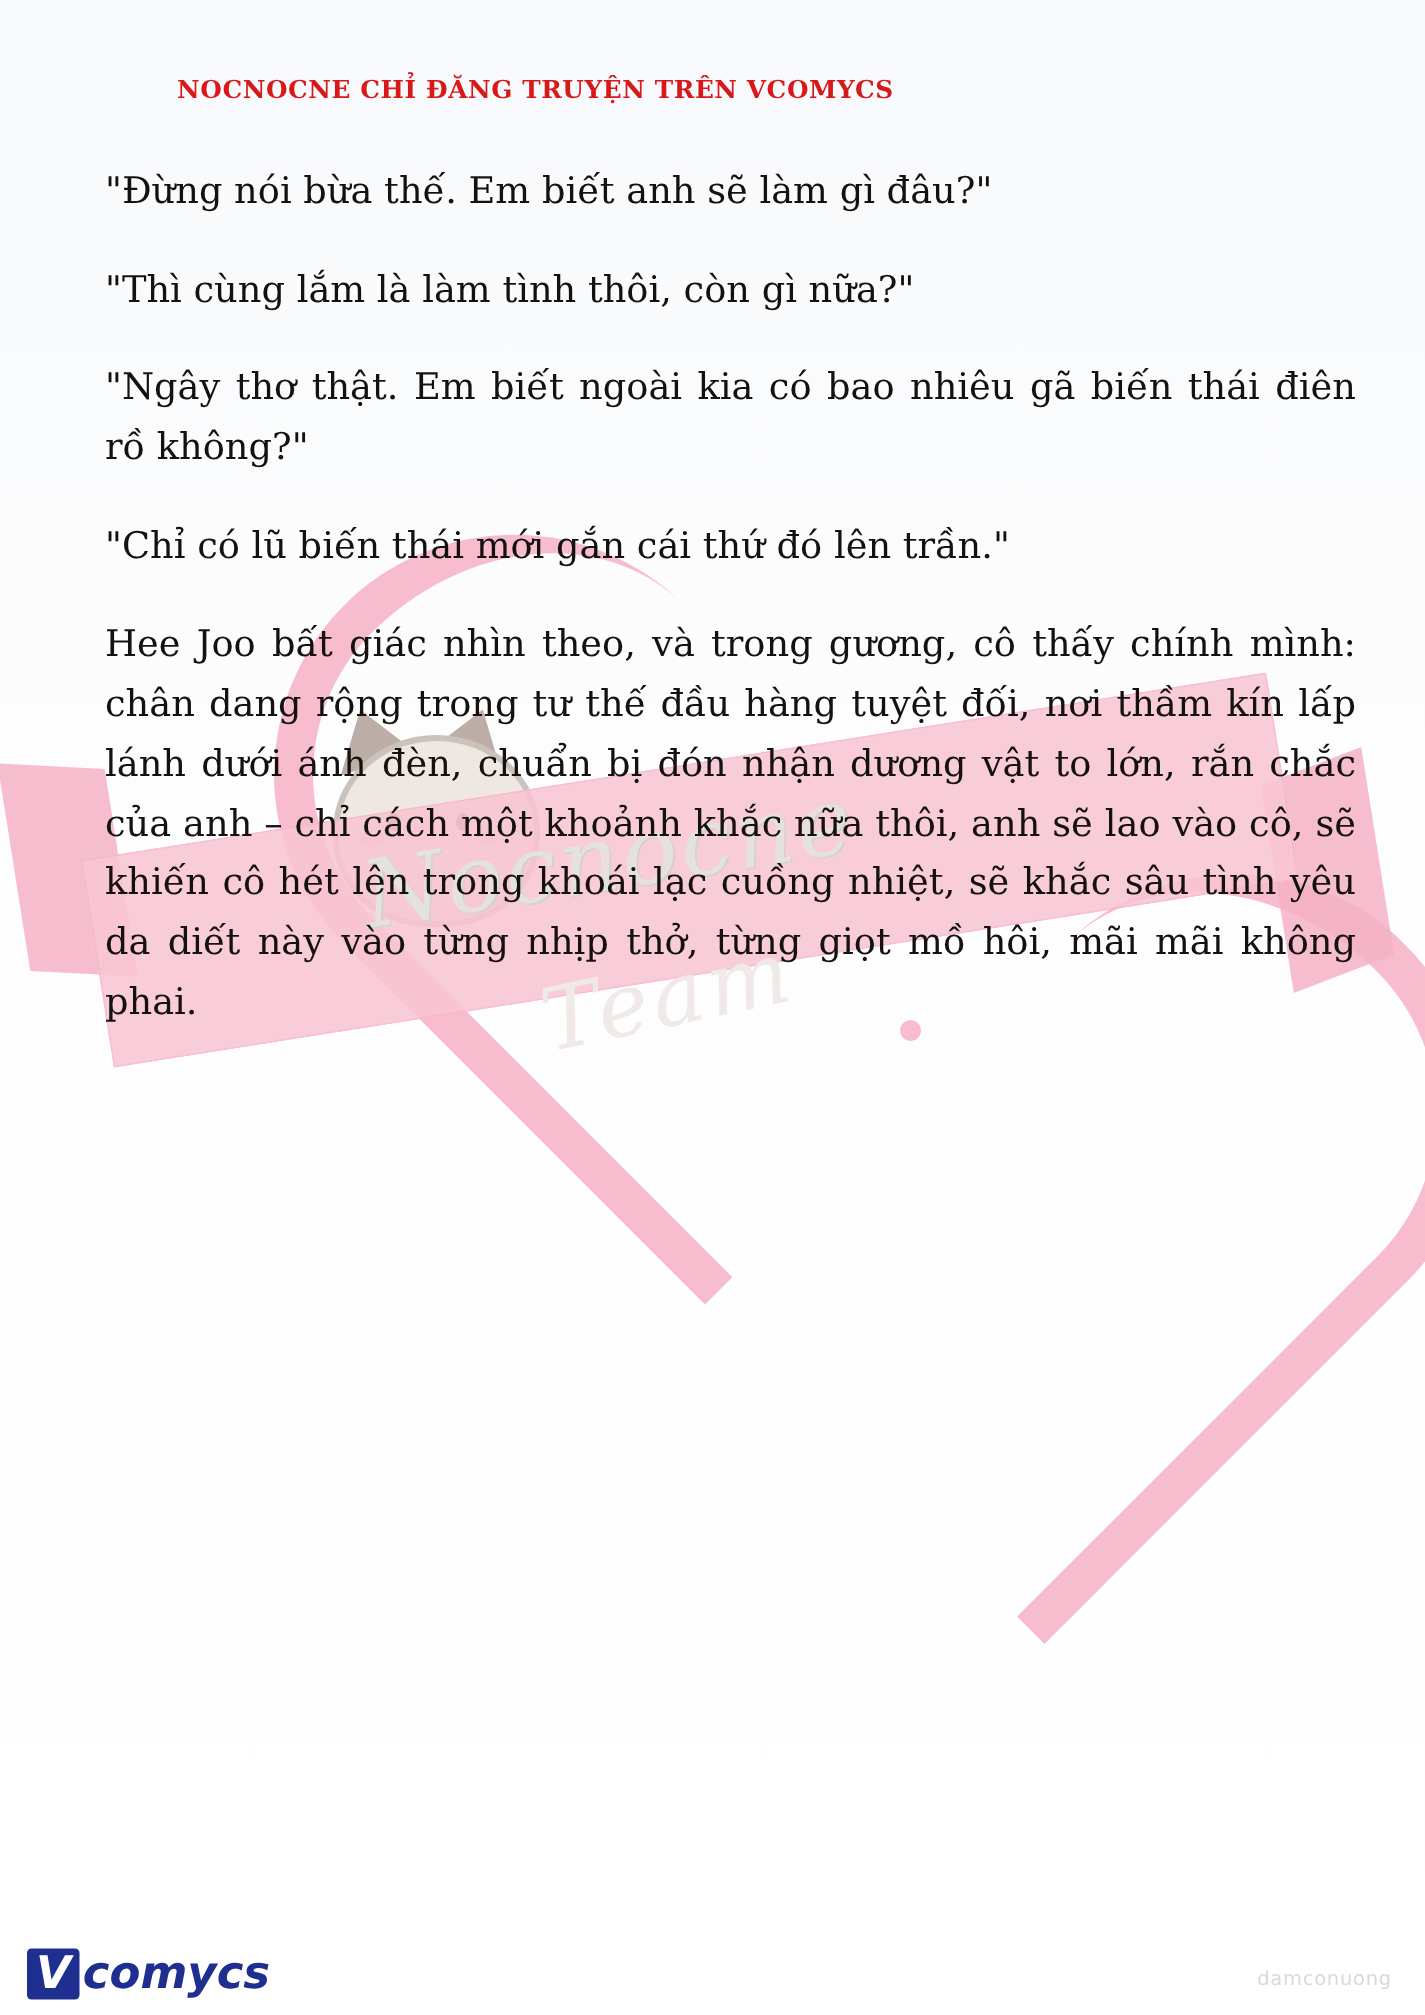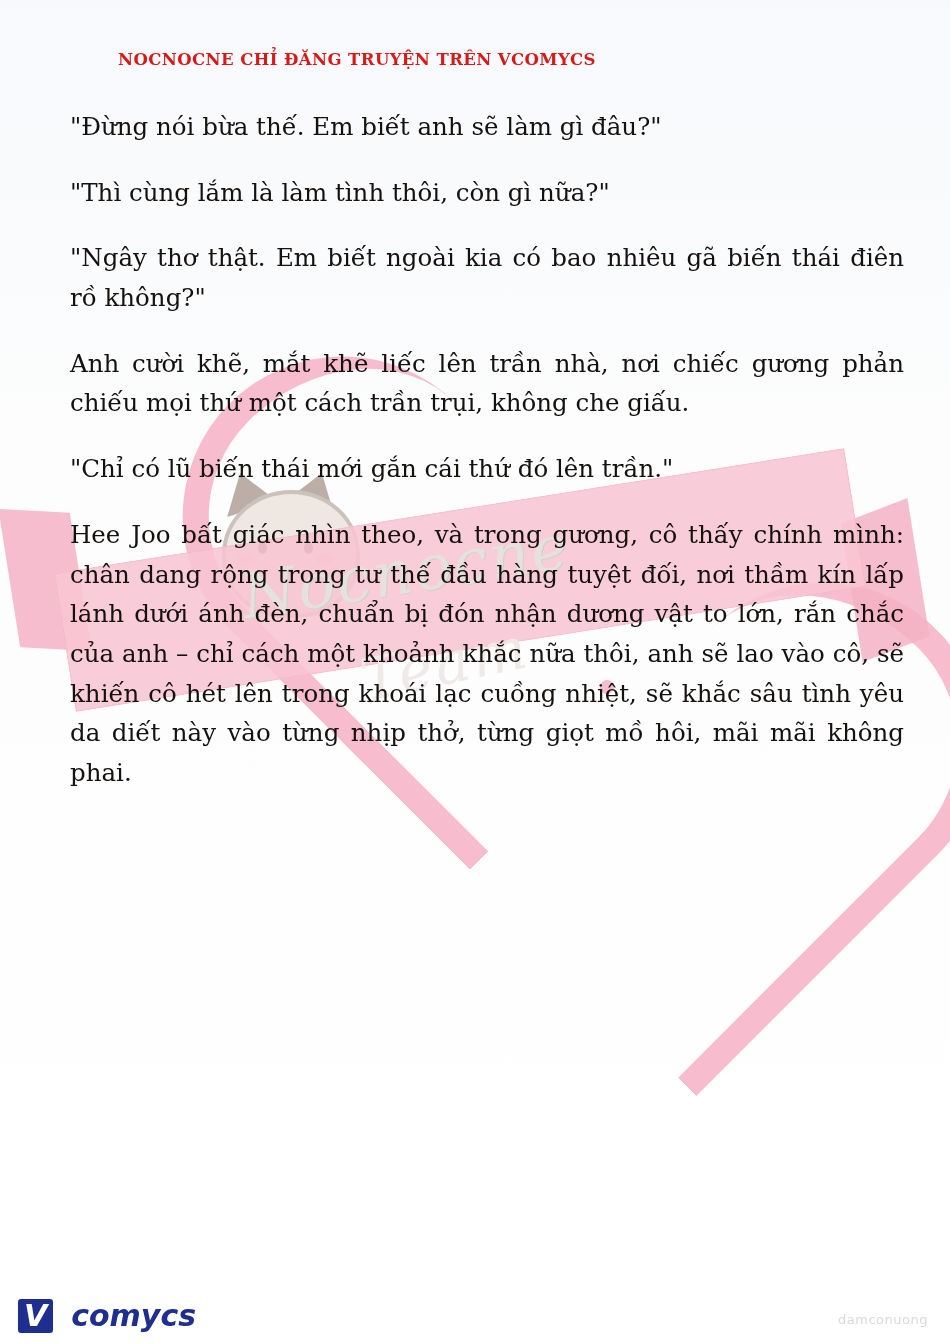--- a/index.html
+++ b/index.html
@@ -215,21 +215,21 @@
     border-radius: 3px;
     line-height: 34px;
   }
   .logo-rest {
     font-family: "DejaVu Sans", sans-serif;
     font-weight: bold;
     font-style: italic;
     font-size: 30px;
     color: #1f2f8f;
     line-height: 34px;
-    margin-left: 18px;
+    margin-left: 2px;
     text-align: center;
   }
   .footer-right {
     position: absolute;
     right: 22px;
     bottom: 16px;
     z-index: 4;
     font-family: "DejaVu Sans", sans-serif;
     font-size: 13px;
     color: #d9d9d9;
@@ -259,21 +259,20 @@
     <div class="wm-text-sub">Team</div>
     <div class="wm-dot"></div>
   </div>
 
   <div class="content">
     <div class="header-note">NOCNOCNE CHỈ ĐĂNG TRUYỆN TRÊN VCOMYCS</div>
 
     <p class="para">"Đừng nói bừa thế. Em biết anh sẽ làm gì đâu?"</p>
     <p class="para">"Thì cùng lắm là làm tình thôi, còn gì nữa?"</p>
     <p class="para">"Ngây thơ thật. Em biết ngoài kia có bao nhiêu gã biến thái điên rồ không?"</p>
-    <p class="para">Anh cười khẽ, mắt khẽ liếc lên trần nhà, nơi chiếc gương phản chiếu mọi thứ một cách trần trụi, không che giấu.</p>
     <p class="para">"Chỉ có lũ biến thái mới gắn cái thứ đó lên trần."</p>
     <p class="para last">Hee Joo bất giác nhìn theo, và trong gương, cô thấy chính mình: chân dang rộng trong tư thế đầu hàng tuyệt đối, nơi thầm kín lấp lánh dưới ánh đèn, chuẩn bị đón nhận dương vật to lớn, rắn chắc của anh – chỉ cách một khoảnh khắc nữa thôi, anh sẽ lao vào cô, sẽ khiến cô hét lên trong khoái lạc cuồng nhiệt, sẽ khắc sâu tình yêu da diết này vào từng nhịp thở, từng giọt mồ hôi, mãi mãi không phai.</p>
   </div>
 
   <div class="footer-left">
     <span class="logo-v">V</span>
     <span class="logo-rest">comycs</span>
   </div>
 
   <div class="footer-right">damconuong</div>

